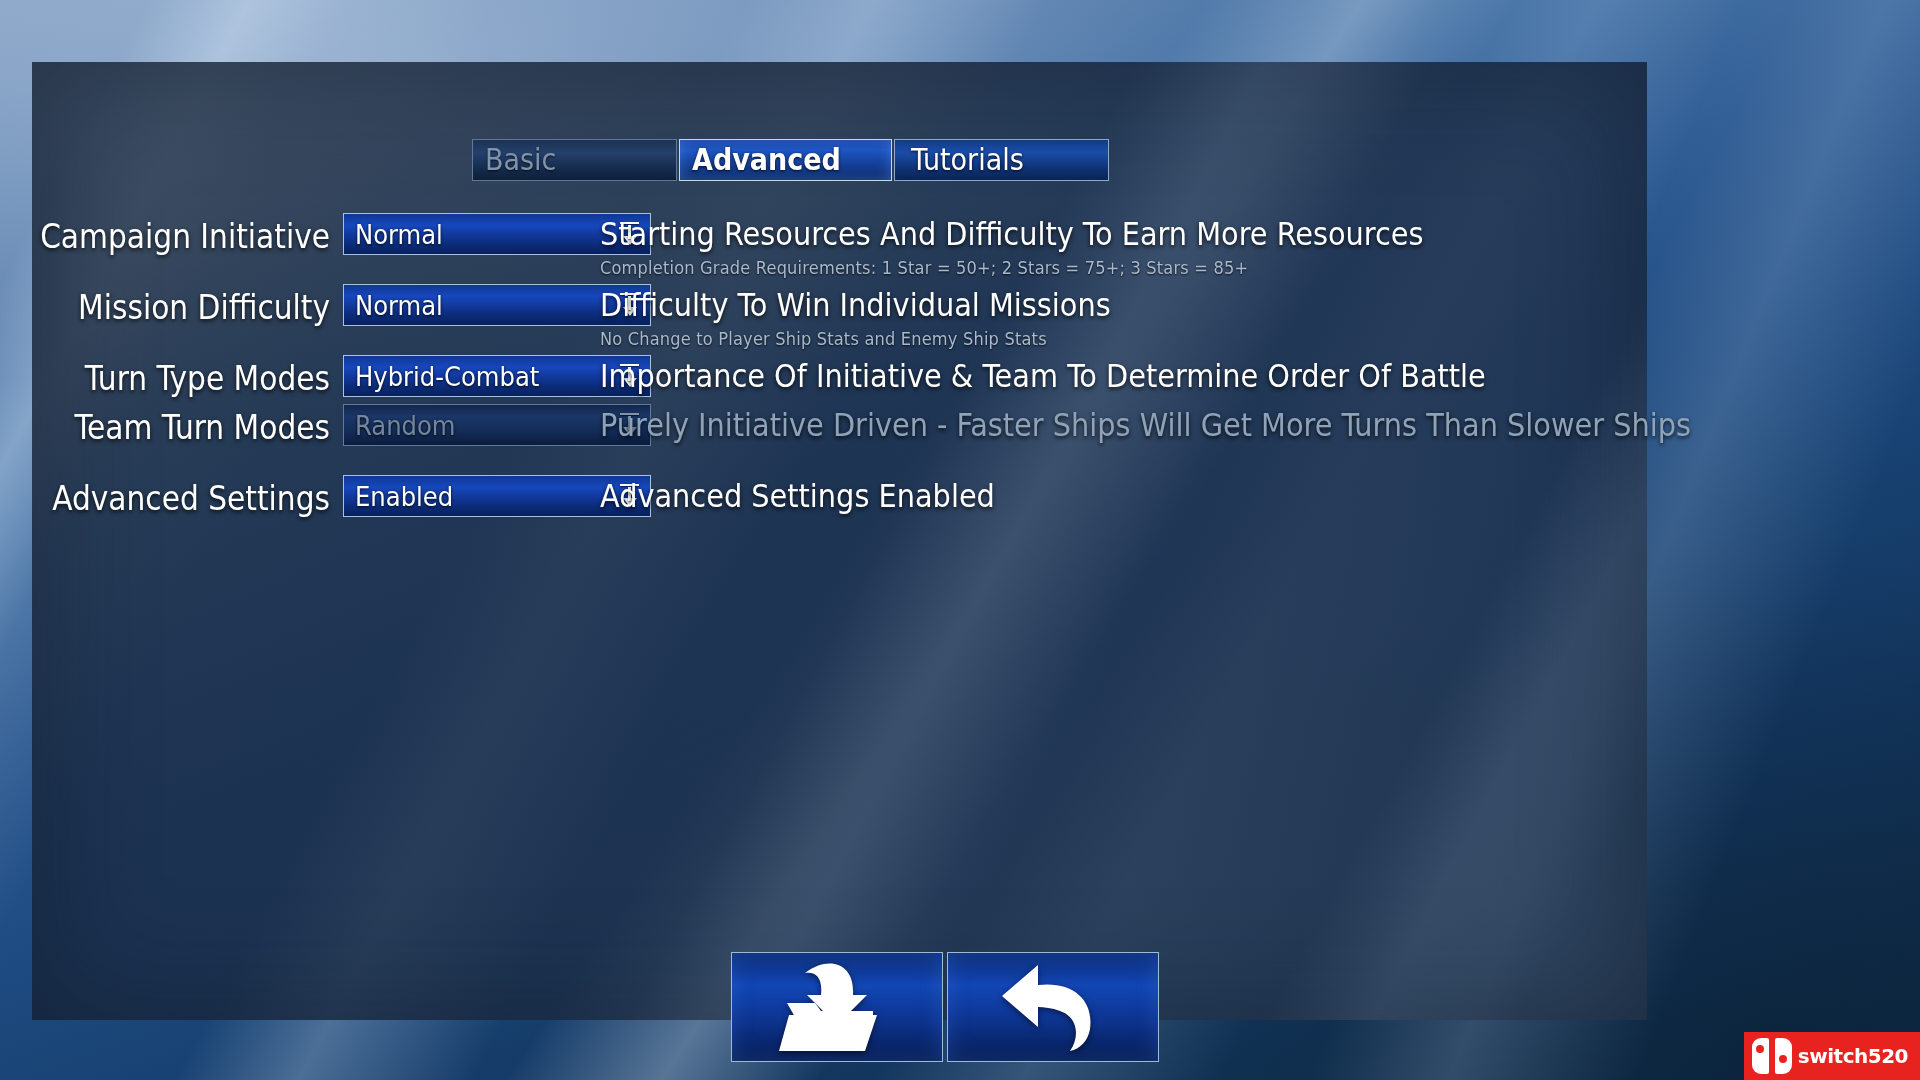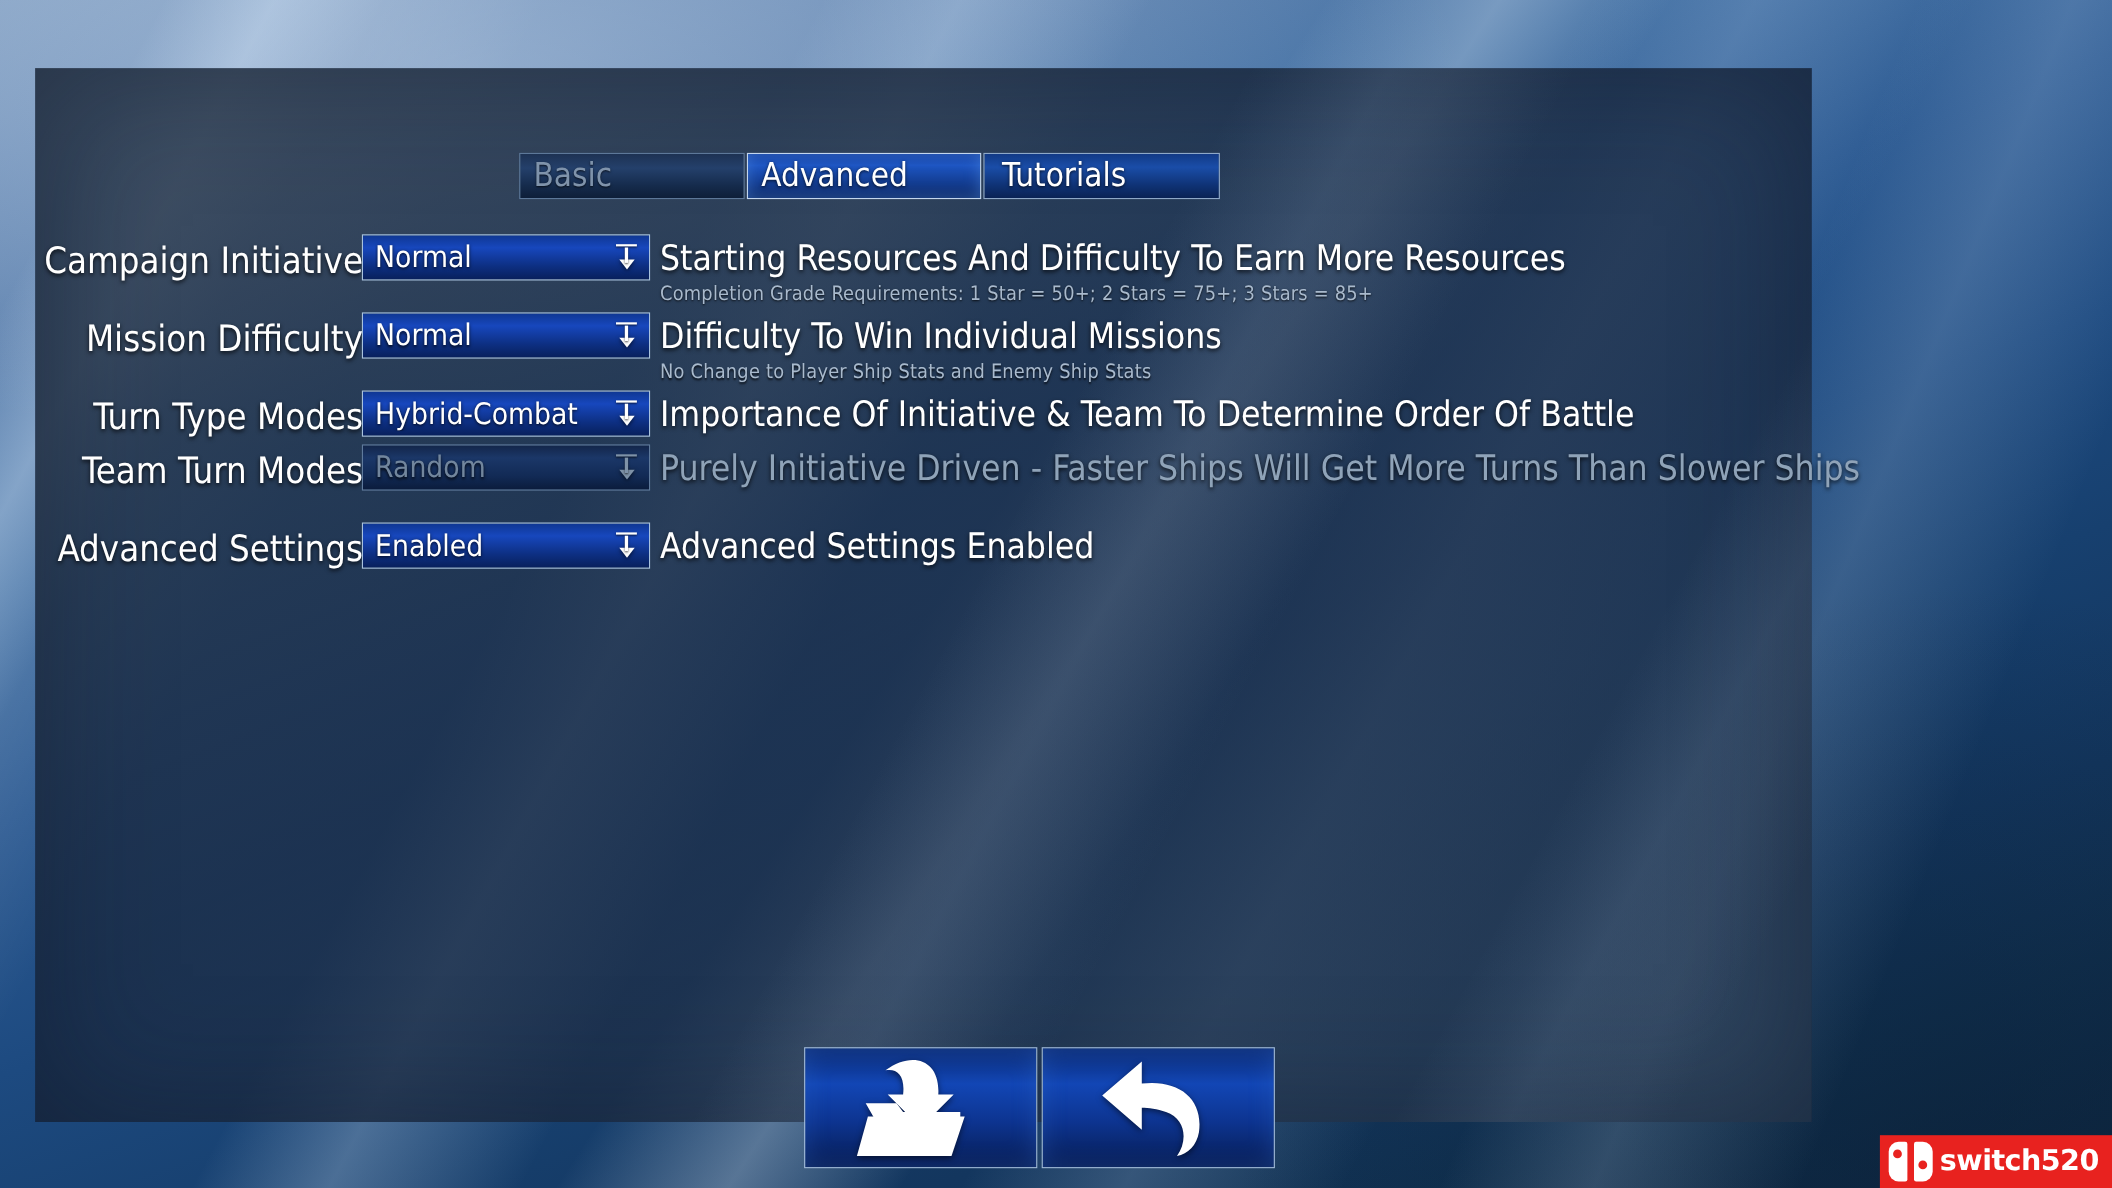--- a/index.html
+++ b/index.html
@@ -125,20 +125,21 @@
     padding: 0 12px;
     border: 1px solid #8ea8c8;
     color: #ffffff;
     text-shadow: 0 1px 3px rgba(0,0,0,0.8);
     background: linear-gradient(180deg, #123a86 0%, #1a4da8 30%, #0f3274 72%, #0a2355 100%);
   }
   .tab.active {
     background: linear-gradient(180deg, #1440a0 0%, #1d55c2 26%, #123a8c 70%, #0b2762 100%);
     border-color: #c3d6ee;
     box-shadow: inset 0 0 14px rgba(90,150,235,0.45);
+    font-weight: bold;
   }
   .tab.dim {
     color: #7f93ab;
     text-shadow: 0 1px 2px rgba(0,0,0,0.7);
     background: linear-gradient(180deg, #1d3253 0%, #24406b 32%, #152b4c 72%, #0e1f39 100%);
     border-color: #5d7899;
   }
   .tab-basic { width: 205px; }
   .tab-advanced { width: 213px; }
   .tab-tutorials { width: 215px; padding-left: 16px; }
@@ -164,23 +165,23 @@
     top: 10px;
     font-size: 33px;
     color: #ffffff;
     text-shadow: 0 2px 4px rgba(0,0,0,0.8);
     white-space: nowrap;
   }
   .row.dim .row-label { color: #ffffff; }
 
   .dropdown {
     position: absolute;
-    left: 297px;
+    left: 311px;
     top: 6px;
-    width: 262px;
+    width: 308px;
     height: 42px;
     border: 1px solid #a8c2de;
     background: linear-gradient(180deg, #0f3793 0%, #1747bd 28%, #0d2f82 70%, #08205c 100%);
     display: flex;
     align-items: center;
     padding: 0 8px 0 11px;
   }
   .dropdown .dd-value {
     flex: 1;
     font-size: 27px;
@@ -280,21 +281,21 @@
     bottom: 0;
     height: 48px;
     background: #e8221f;
     display: flex;
     align-items: center;
     padding: 0 12px 0 8px;
     gap: 6px;
   }
   #watermark .wm-text {
     font-family: "DejaVu Sans", "Liberation Sans", sans-serif;
-    font-size: 26px;
+    font-size: 20px;
     font-weight: 700;
     color: #ffffff;
     letter-spacing: -0.5px;
   }
   .joycon-left, .joycon-right {
     width: 17px;
     height: 36px;
     background: #ffffff;
     position: relative;
   }

